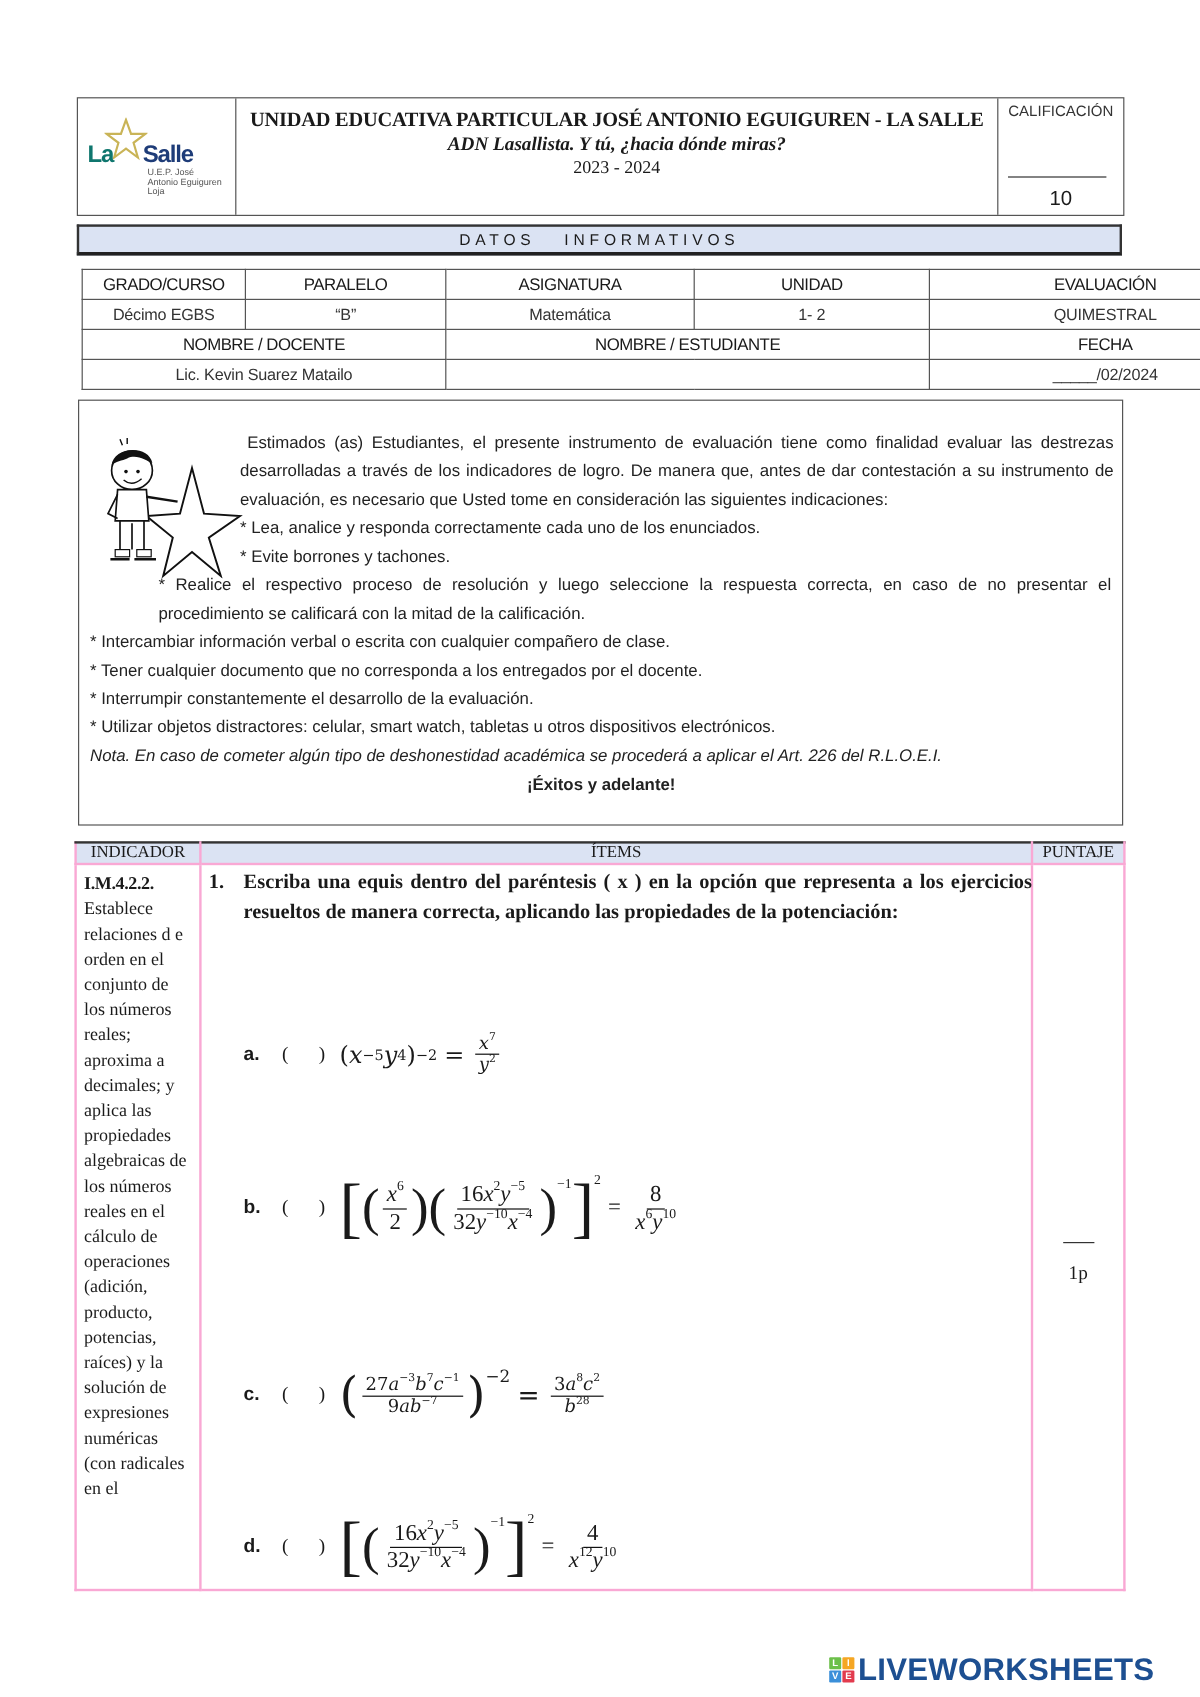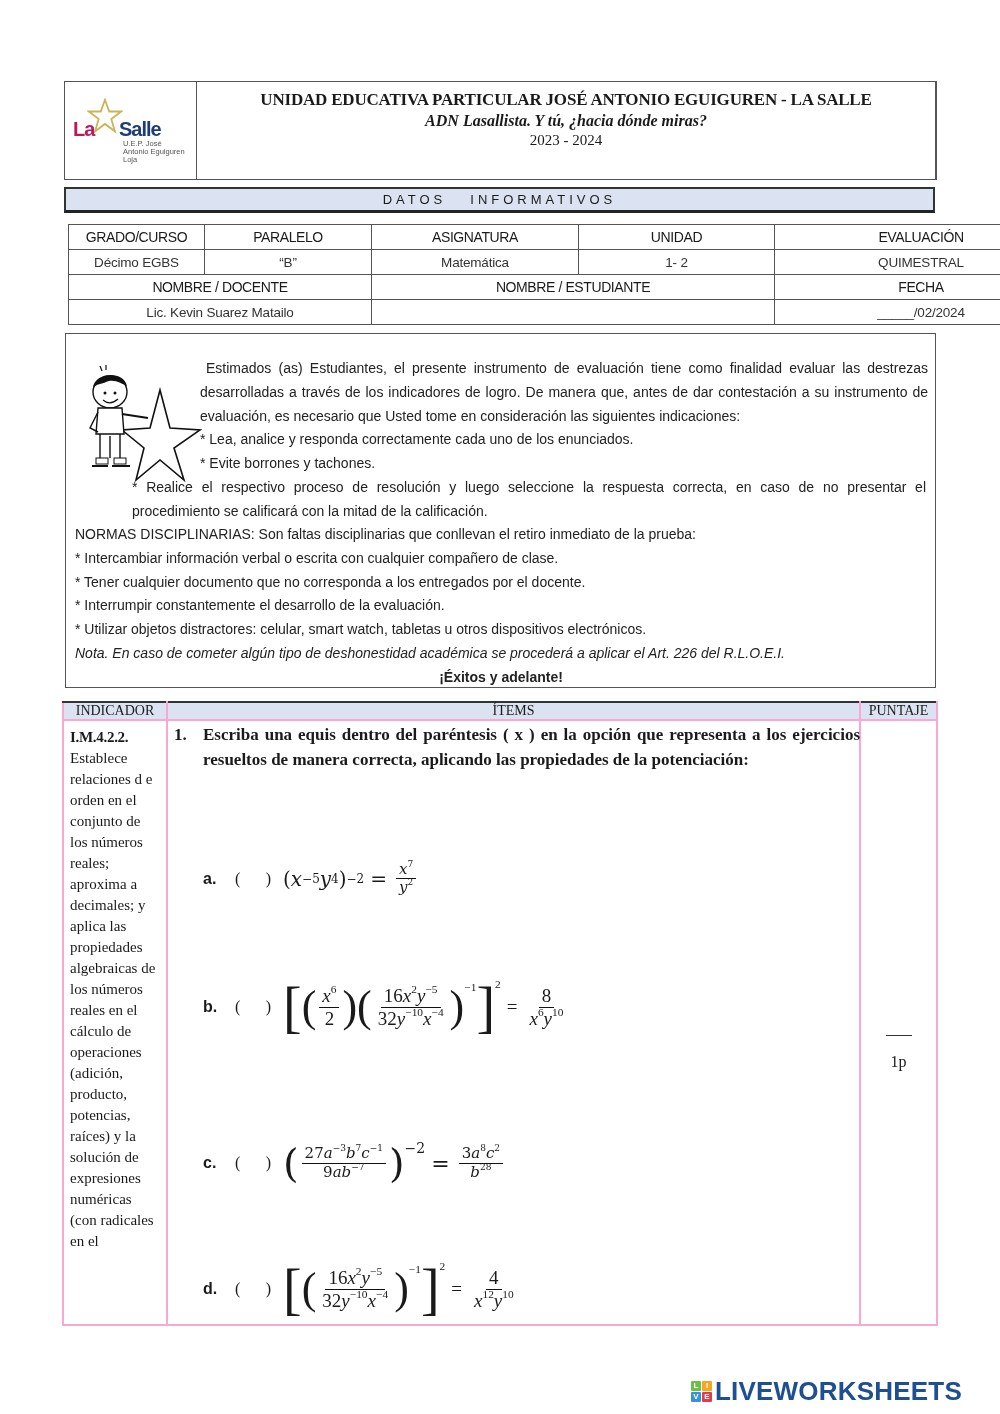--- a/index.html
+++ b/index.html
@@ -3,21 +3,21 @@
   <meta charset="utf-8">
   <style>
     * { box-sizing: border-box; margin: 0; padding: 0; }
     html, body { width: 1000px; height: 1414px; background: #ffffff; }
     body { position: relative; font-family: "Liberation Sans", sans-serif; color: #1a1a1a; overflow: hidden; }
 
     
     .header { position: absolute; left: 64px; top: 81px; width: 873px; height: 99px; border: 1px solid #555; display: flex; }
     .logo-cell { width: 132px; border-right: 1px solid #555; position: relative; }
     .logo { position: absolute; left: 8px; top: 14px; width: 120px; height: 70px; }
-    .logo .la { position: absolute; left: 0; top: 22px; font-family: "Liberation Sans", sans-serif; font-weight: bold; font-size: 20px; color: #be185d; letter-spacing: -1px; }
+    .logo .la { position: absolute; left: 0; top: 22px; font-family: "Liberation Sans", sans-serif; font-weight: bold; font-size: 20px; color: #0f766e; letter-spacing: -1px; }
     .logo .salle { position: absolute; left: 46px; top: 22px; font-family: "Liberation Sans", sans-serif; font-weight: bold; font-size: 20px; color: #1e3c78; letter-spacing: -1px; }
     .logo .star { position: absolute; left: 14px; top: 2px; width: 36px; height: 36px; }
     .logo .sub { position: absolute; left: 50px; top: 44px; font-size: 7.5px; line-height: 8px; color: #555; }
     .title-cell { flex: 1; text-align: center; padding-top: 8px; border-right: 1px solid #555; font-family: "Liberation Serif", serif; }
     .title-main { font-weight: bold; font-size: 17px; letter-spacing: -0.2px; }
     .title-slogan { font-style: italic; font-weight: bold; font-size: 16px; margin-top: 2px; }
     .title-line { font-size: 15px; margin-top: 2px; }
     .grade-cell { width: 104px; position: relative; }
     .grade-label { position: absolute; top: 4px; left: 0; right: 0; text-align: center; font-size: 12.5px; color: #333; }
     .grade-line { position: absolute; left: 8px; right: 14px; top: 65px; border-top: 1px solid #333; }
@@ -91,20 +91,25 @@
         <div>Antonio Eguiguren</div>
         <div>Loja</div>
       </div>
     </div>
   </div>
   <div class="title-cell">
     <div class="title-main">UNIDAD EDUCATIVA PARTICULAR JOSÉ ANTONIO EGUIGUREN - LA SALLE</div>
     <div class="title-slogan">ADN Lasallista. Y tú, ¿hacia dónde miras?</div>
     <div class="title-line">2023 - 2024</div>
   </div>
+  <div class="grade-cell">
+    <div class="grade-label">CALIFICACIÓN</div>
+    <div class="grade-line"></div>
+    <div class="grade-value">10</div>
+  </div>
 </div>
 
 <div class="datos-bar">
   <span>DATOS</span><span class="gap"></span><span>INFORMATIVOS</span>
 </div>
 
 <table class="info">
   <tbody>
       <tr>
     <td class="h" style="width:136px">GRADO/CURSO</td>
@@ -153,21 +158,20 @@
     <rect x="36" y="96" width="12" height="6" fill="#fff" stroke="#111"></rect>
     <path d="M14,104 L30,104 M34,104 L52,104" stroke="#111" stroke-width="2"></path>
   </svg>
   <div class="p1">
     <span class="first">Estimados (as) Estudiantes, el presente instrumento de evaluación tiene como finalidad evaluar las destrezas desarrolladas a través de los indicadores de logro. De manera que, antes de dar contestación a su instrumento de evaluación, es necesario que Usted tome en consideración las siguientes indicaciones:</span>
     <div>* Lea, analice y responda correctamente cada uno de los enunciados.</div>
     <div>* Evite borrones y tachones.</div>
   </div>
   <div class="p2">* Realice el respectivo proceso de resolución y luego seleccione la respuesta correcta, en caso de no presentar el procedimiento se calificará con la mitad de la calificación.</div>
   <div class="p3">
-    <div>NORMAS DISCIPLINARIAS: Son faltas disciplinarias que conllevan el retiro inmediato de la prueba:</div>
     <div>* Intercambiar información verbal o escrita con cualquier compañero de clase.</div>
     <div>* Tener cualquier documento que no corresponda a los entregados por el docente.</div>
     <div>* Interrumpir constantemente el desarrollo de la evaluación.</div>
     <div>* Utilizar objetos distractores: celular, smart watch, tabletas u otros dispositivos electrónicos.</div>
     <div class="note">Nota. En caso de cometer algún tipo de deshonestidad académica se procederá a aplicar el Art. 226 del R.L.O.E.I.</div>
     <div class="exitos">¡Éxitos y adelante!</div>
   </div>
 </div>
 
 <table class="items">

